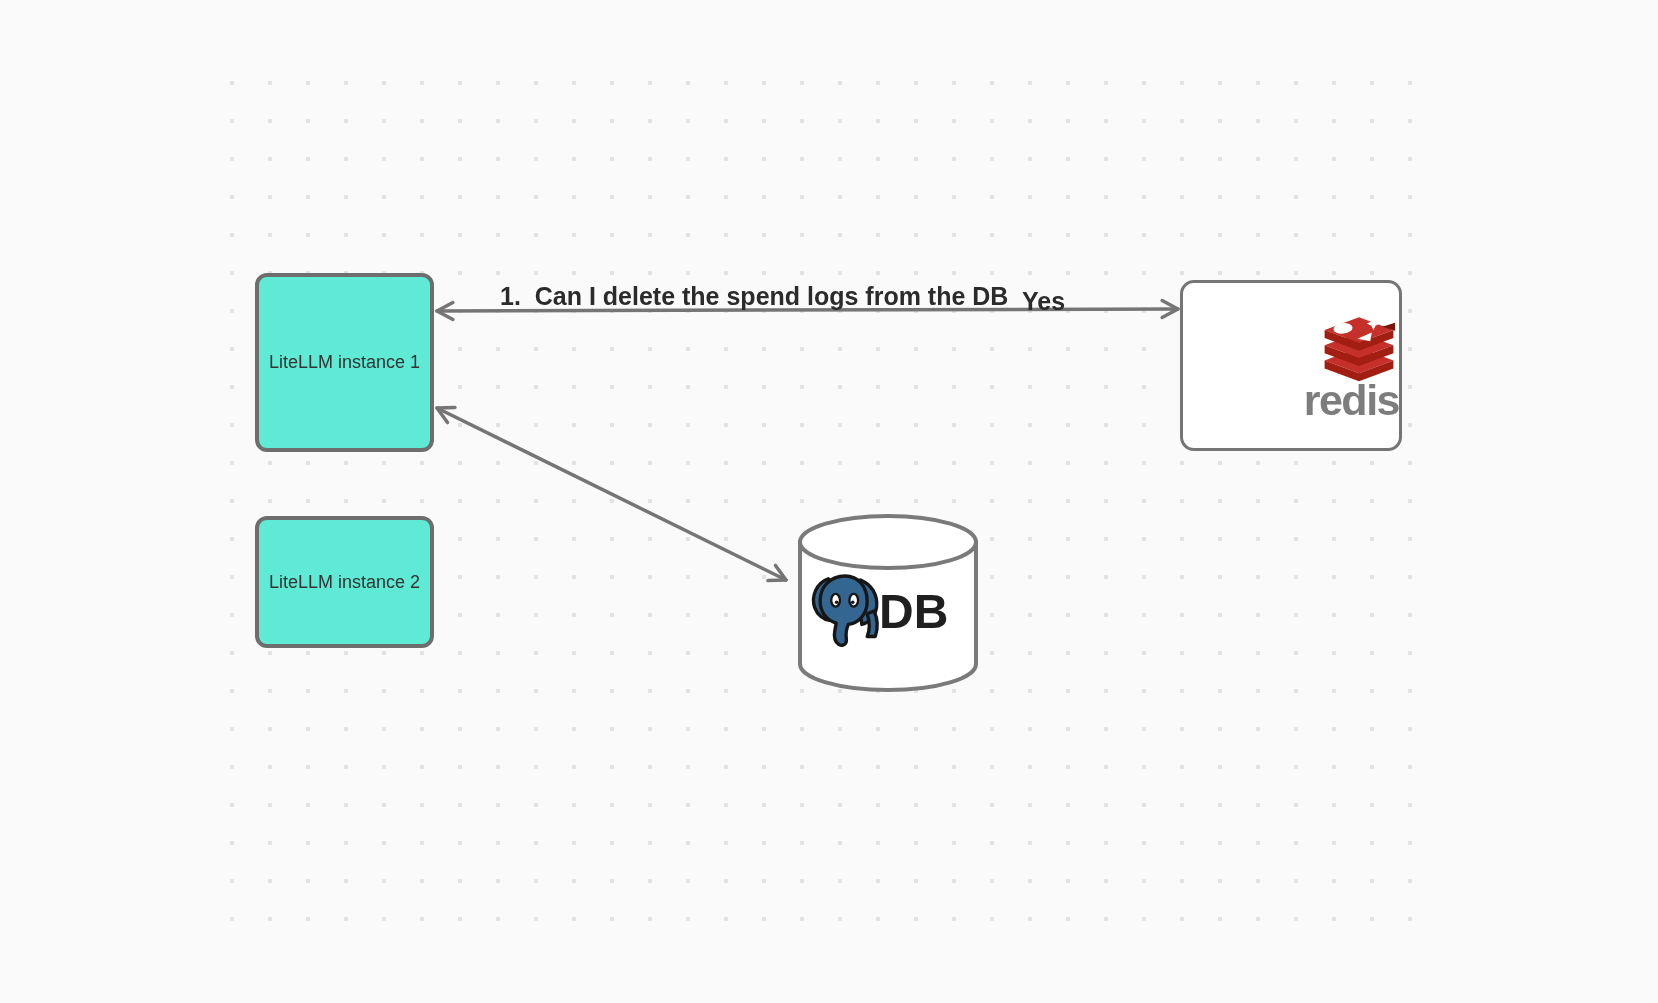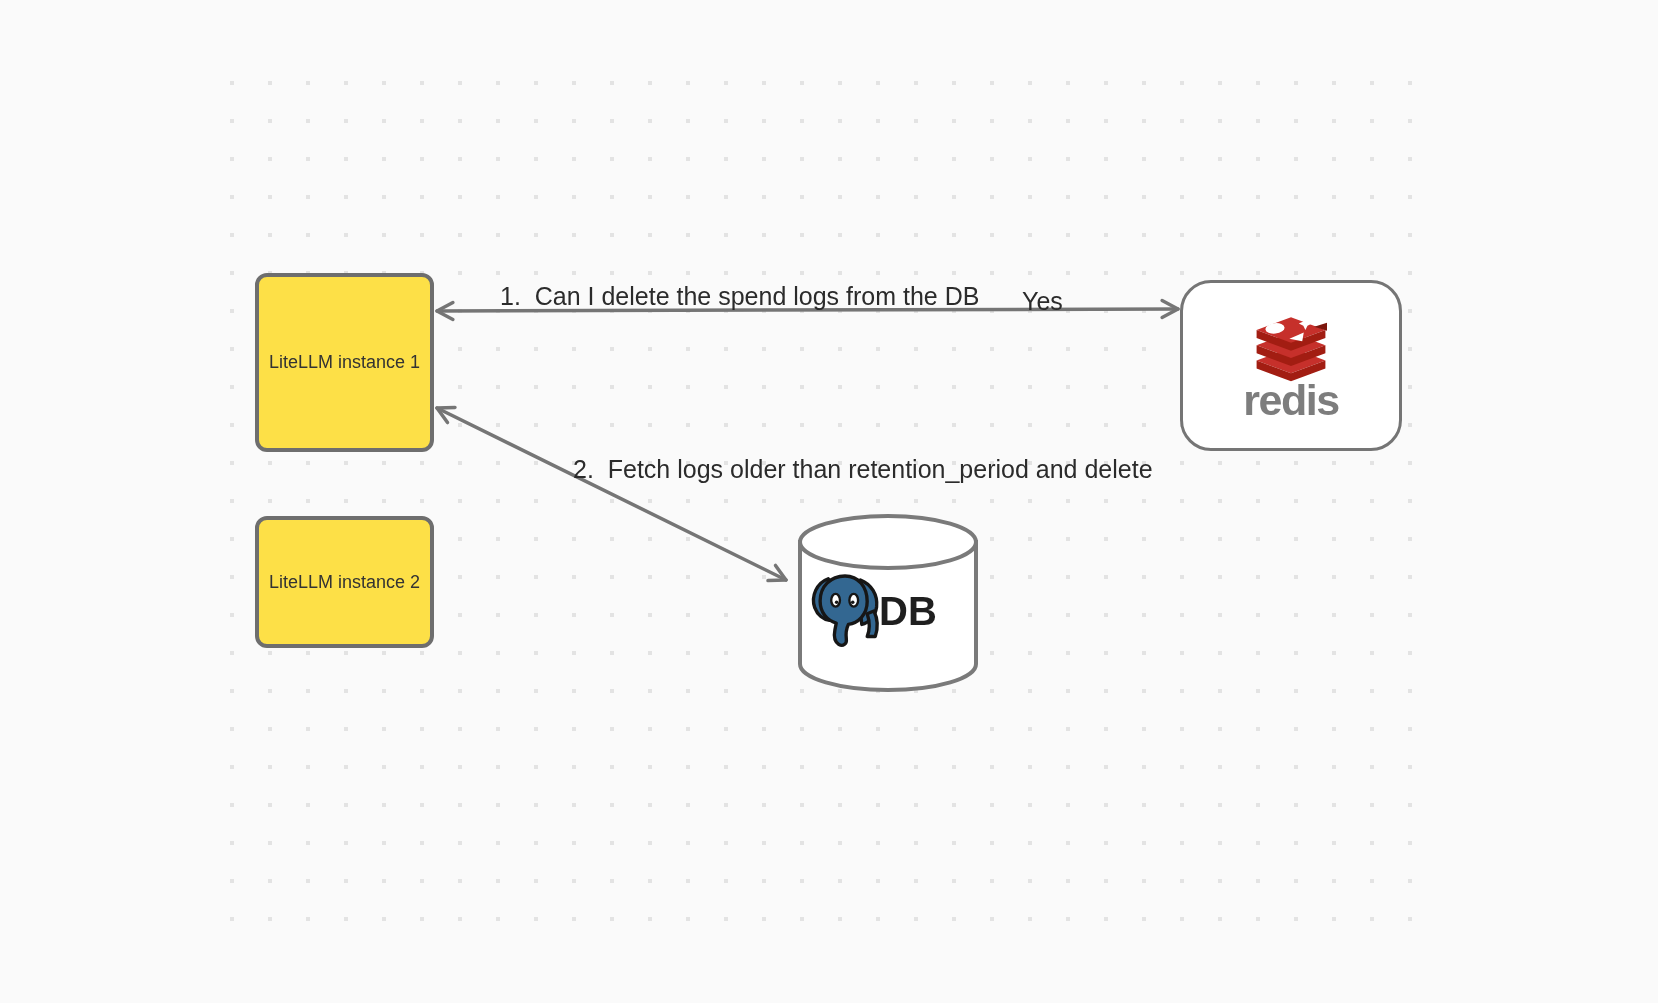--- a/index.html
+++ b/index.html
@@ -10,43 +10,43 @@
     font-family:"Liberation Sans", sans-serif;
   }
   .dotfield {
     position:absolute; left:213px; top:64px; width:1217px; height:875px;
     background-image: radial-gradient(circle, #e3e3e3 2.3px, rgba(0,0,0,0) 2.5px);
     background-size: 38px 38px;
   }
   .edges-layer { position:absolute; left:0; top:0; pointer-events:none; }
   .box {
     position:absolute; box-sizing:border-box;
-    background:#fde047; border:4px solid #6e6e6e; border-radius:12px;
+    background:#5eead4; border:4px solid #6e6e6e; border-radius:12px;
     display:flex; align-items:center; justify-content:center;
   }
   .box-label { font-size:18px; color:#333333; }
   #node-instance1 { left:255px; top:273px; width:179px; height:179px; }
   #node-instance2 { left:255px; top:516px; width:179px; height:132px; }
   #node-instance3 { left:255px; top:754px; width:179px; height:178px; }
   .redis-node {
     position:absolute; left:1180px; top:280px; width:222px; height:171px;
     box-sizing:border-box; background:#ffffff;
-    border:3.5px solid #757575; border-radius:31px;
-    display:flex; flex-direction:column; align-items:center; justify-content:center;
+    border:3.5px solid #757575; border-radius:14px;
+    display:flex; flex-direction:column; align-items:flex-end; justify-content:center;
     padding-top:4px;
   }
   .redis-wordmark {
     font-size:43px; font-weight:700; color:#7d7d7d;
     letter-spacing:-1.5px; line-height:0.85; margin-top:-1px;
   }
   .db-node { position:absolute; left:795px; top:512px; width:186px; height:185px; }
   .db-content { position:absolute; left:13px; top:60px; display:flex; align-items:center; }
-  .db-label { font-size:40px; font-weight:600; color:#1f1f1f; margin-left:-3px; }
+  .db-label { font-size:48px; font-weight:600; color:#1f1f1f; margin-left:-3px; }
   .edge-label {
-    position:absolute; font-size:25px; font-weight:400; color:#2b2b2b;
+    position:absolute; font-size:25px; font-weight:700; color:#2b2b2b;
     line-height:1.05; white-space:pre;
   }
   #edge1-label    { left:500px;  top:283px; }
   #edge1-response { left:1022px; top:288px; }
   #edge2-label    { left:573px;  top:456px; }
 </style>
 </head>
 <body>
 
 <div class="canvas">
@@ -114,15 +114,14 @@
           <circle cx="42.5" cy="45" r="2.6" fill="#161616" stroke="none"></circle>
           <circle cx="66.5" cy="45" r="2.6" fill="#161616" stroke="none"></circle>
         </g>
       </svg>
       <span class="db-label">DB</span>
     </div>
   </div>
 
   <div class="edge-label" id="edge1-label">1.  Can I delete the spend logs from the DB</div>
   <div class="edge-label" id="edge1-response">Yes</div>
-  <div class="edge-label" id="edge2-label">2.  Fetch logs older than retention_period and delete</div>
 
 </div>
 
 </body></html>

